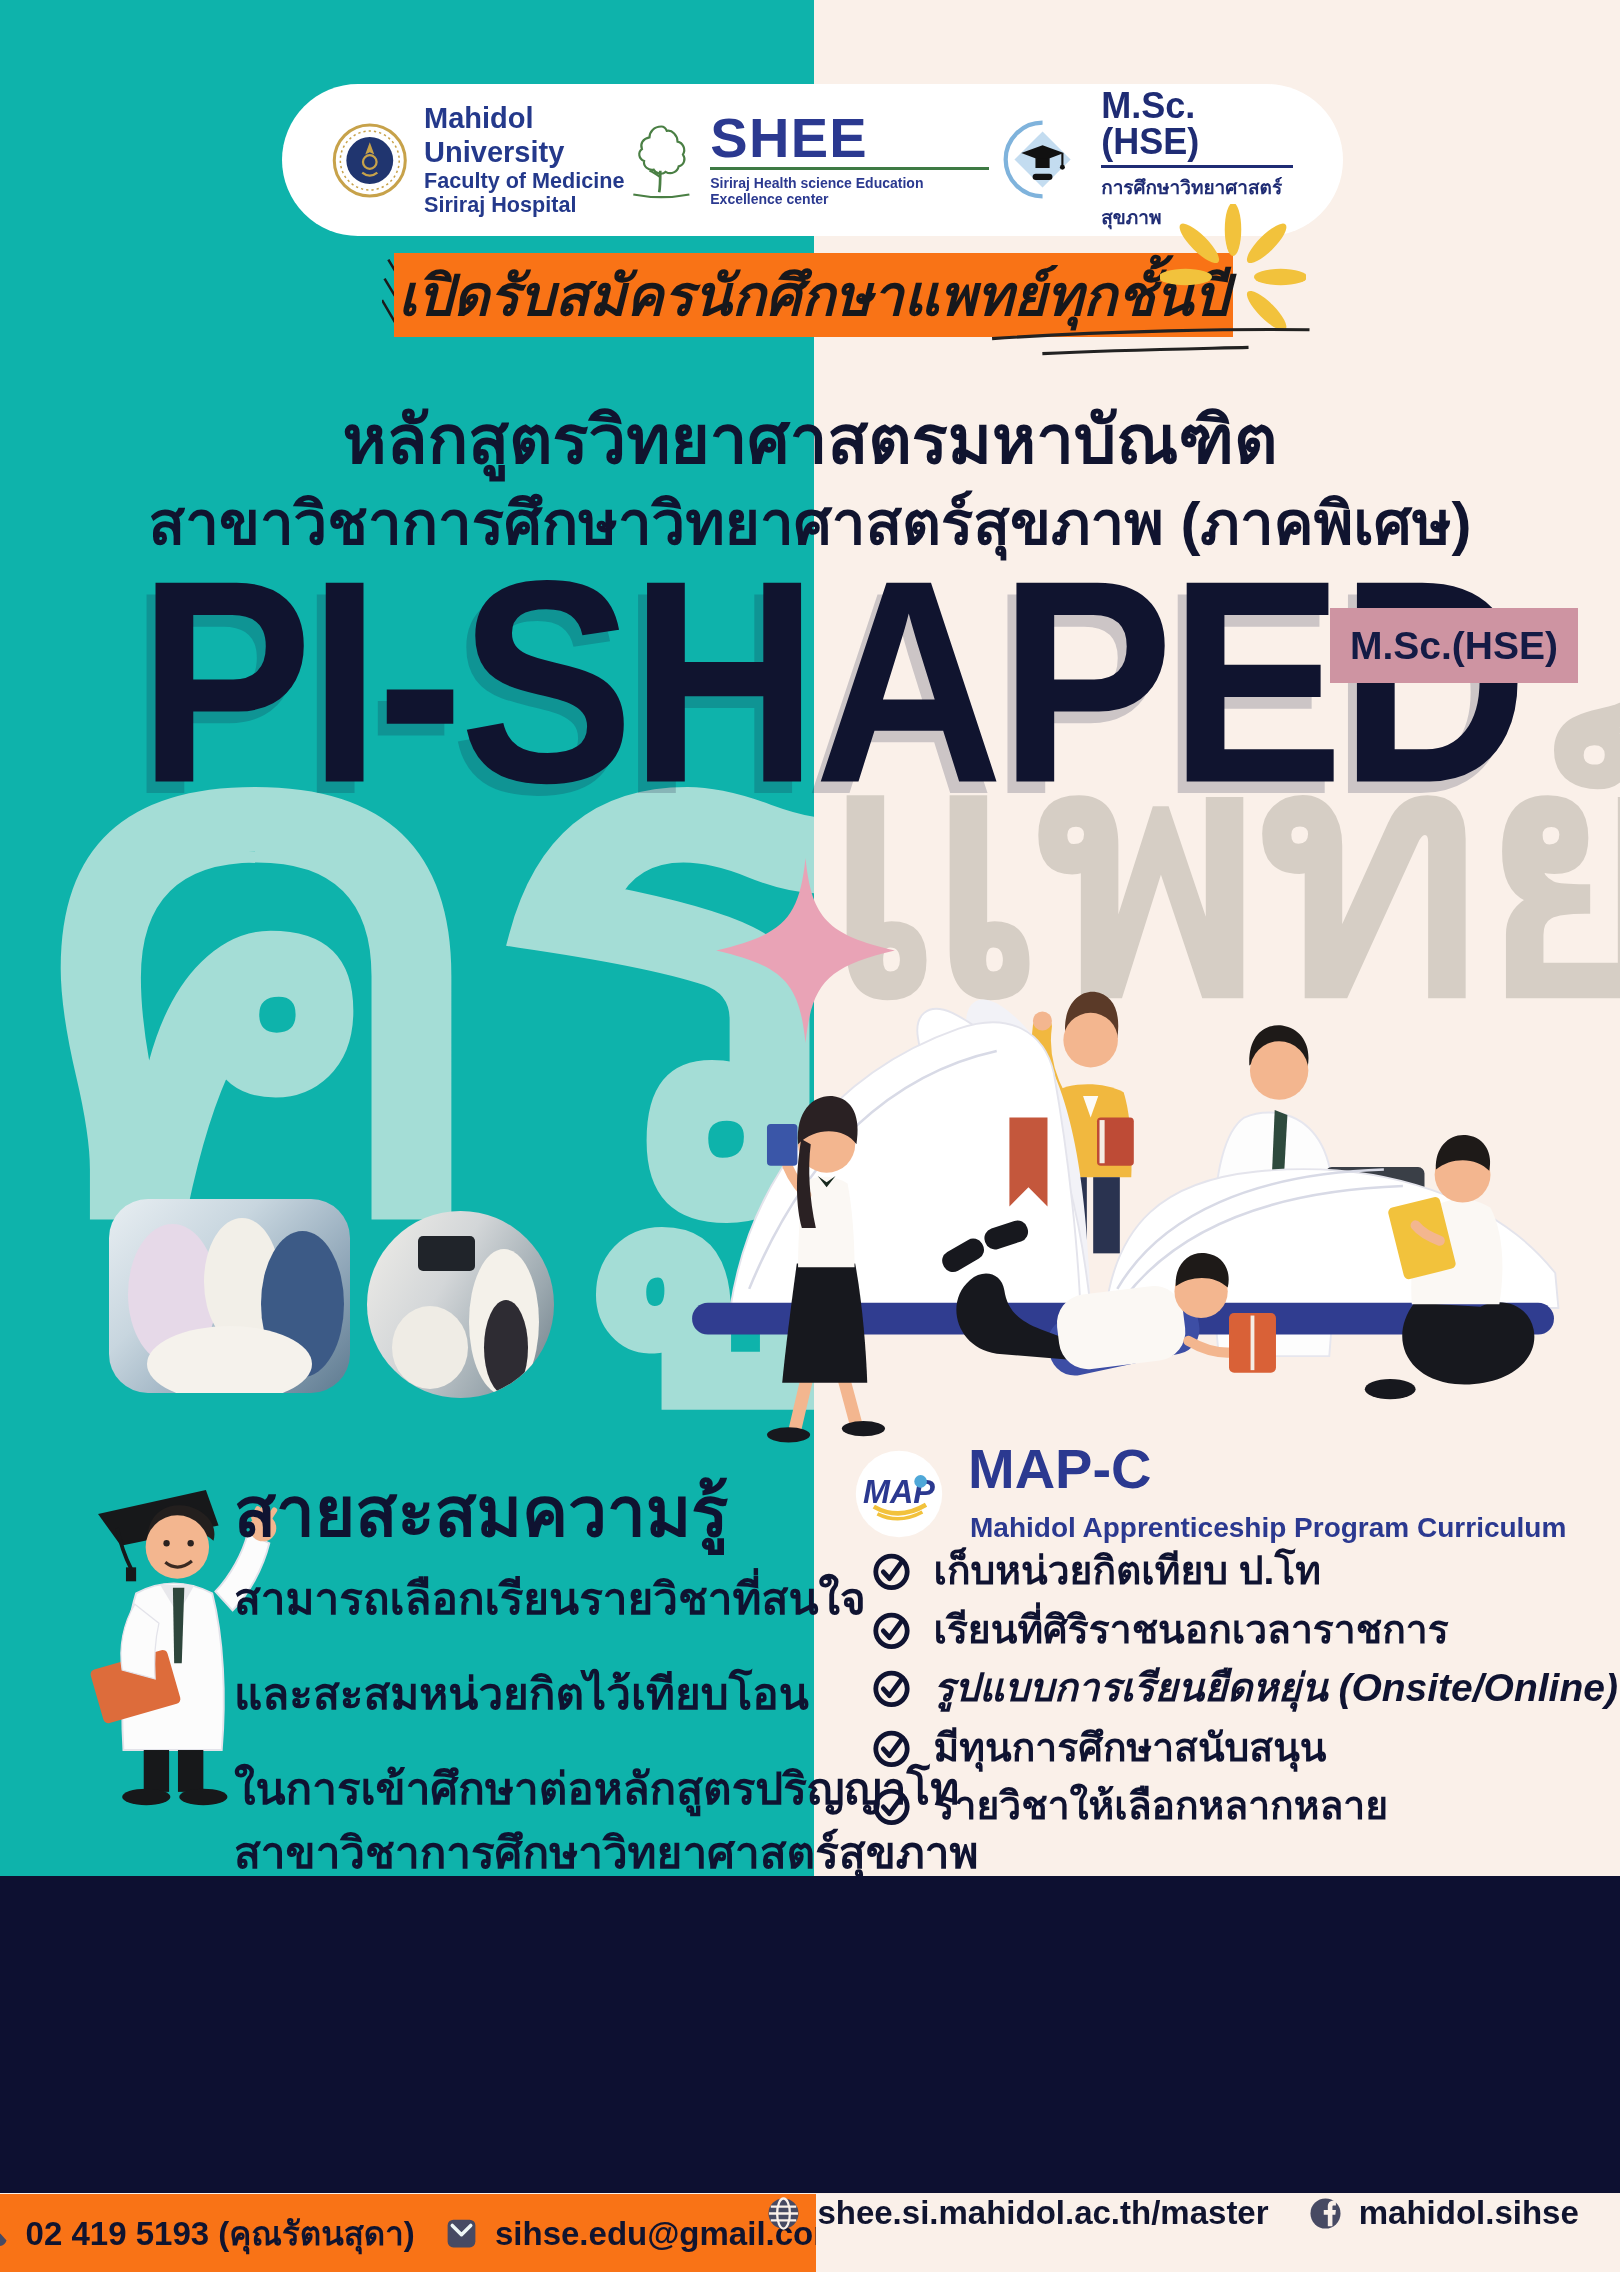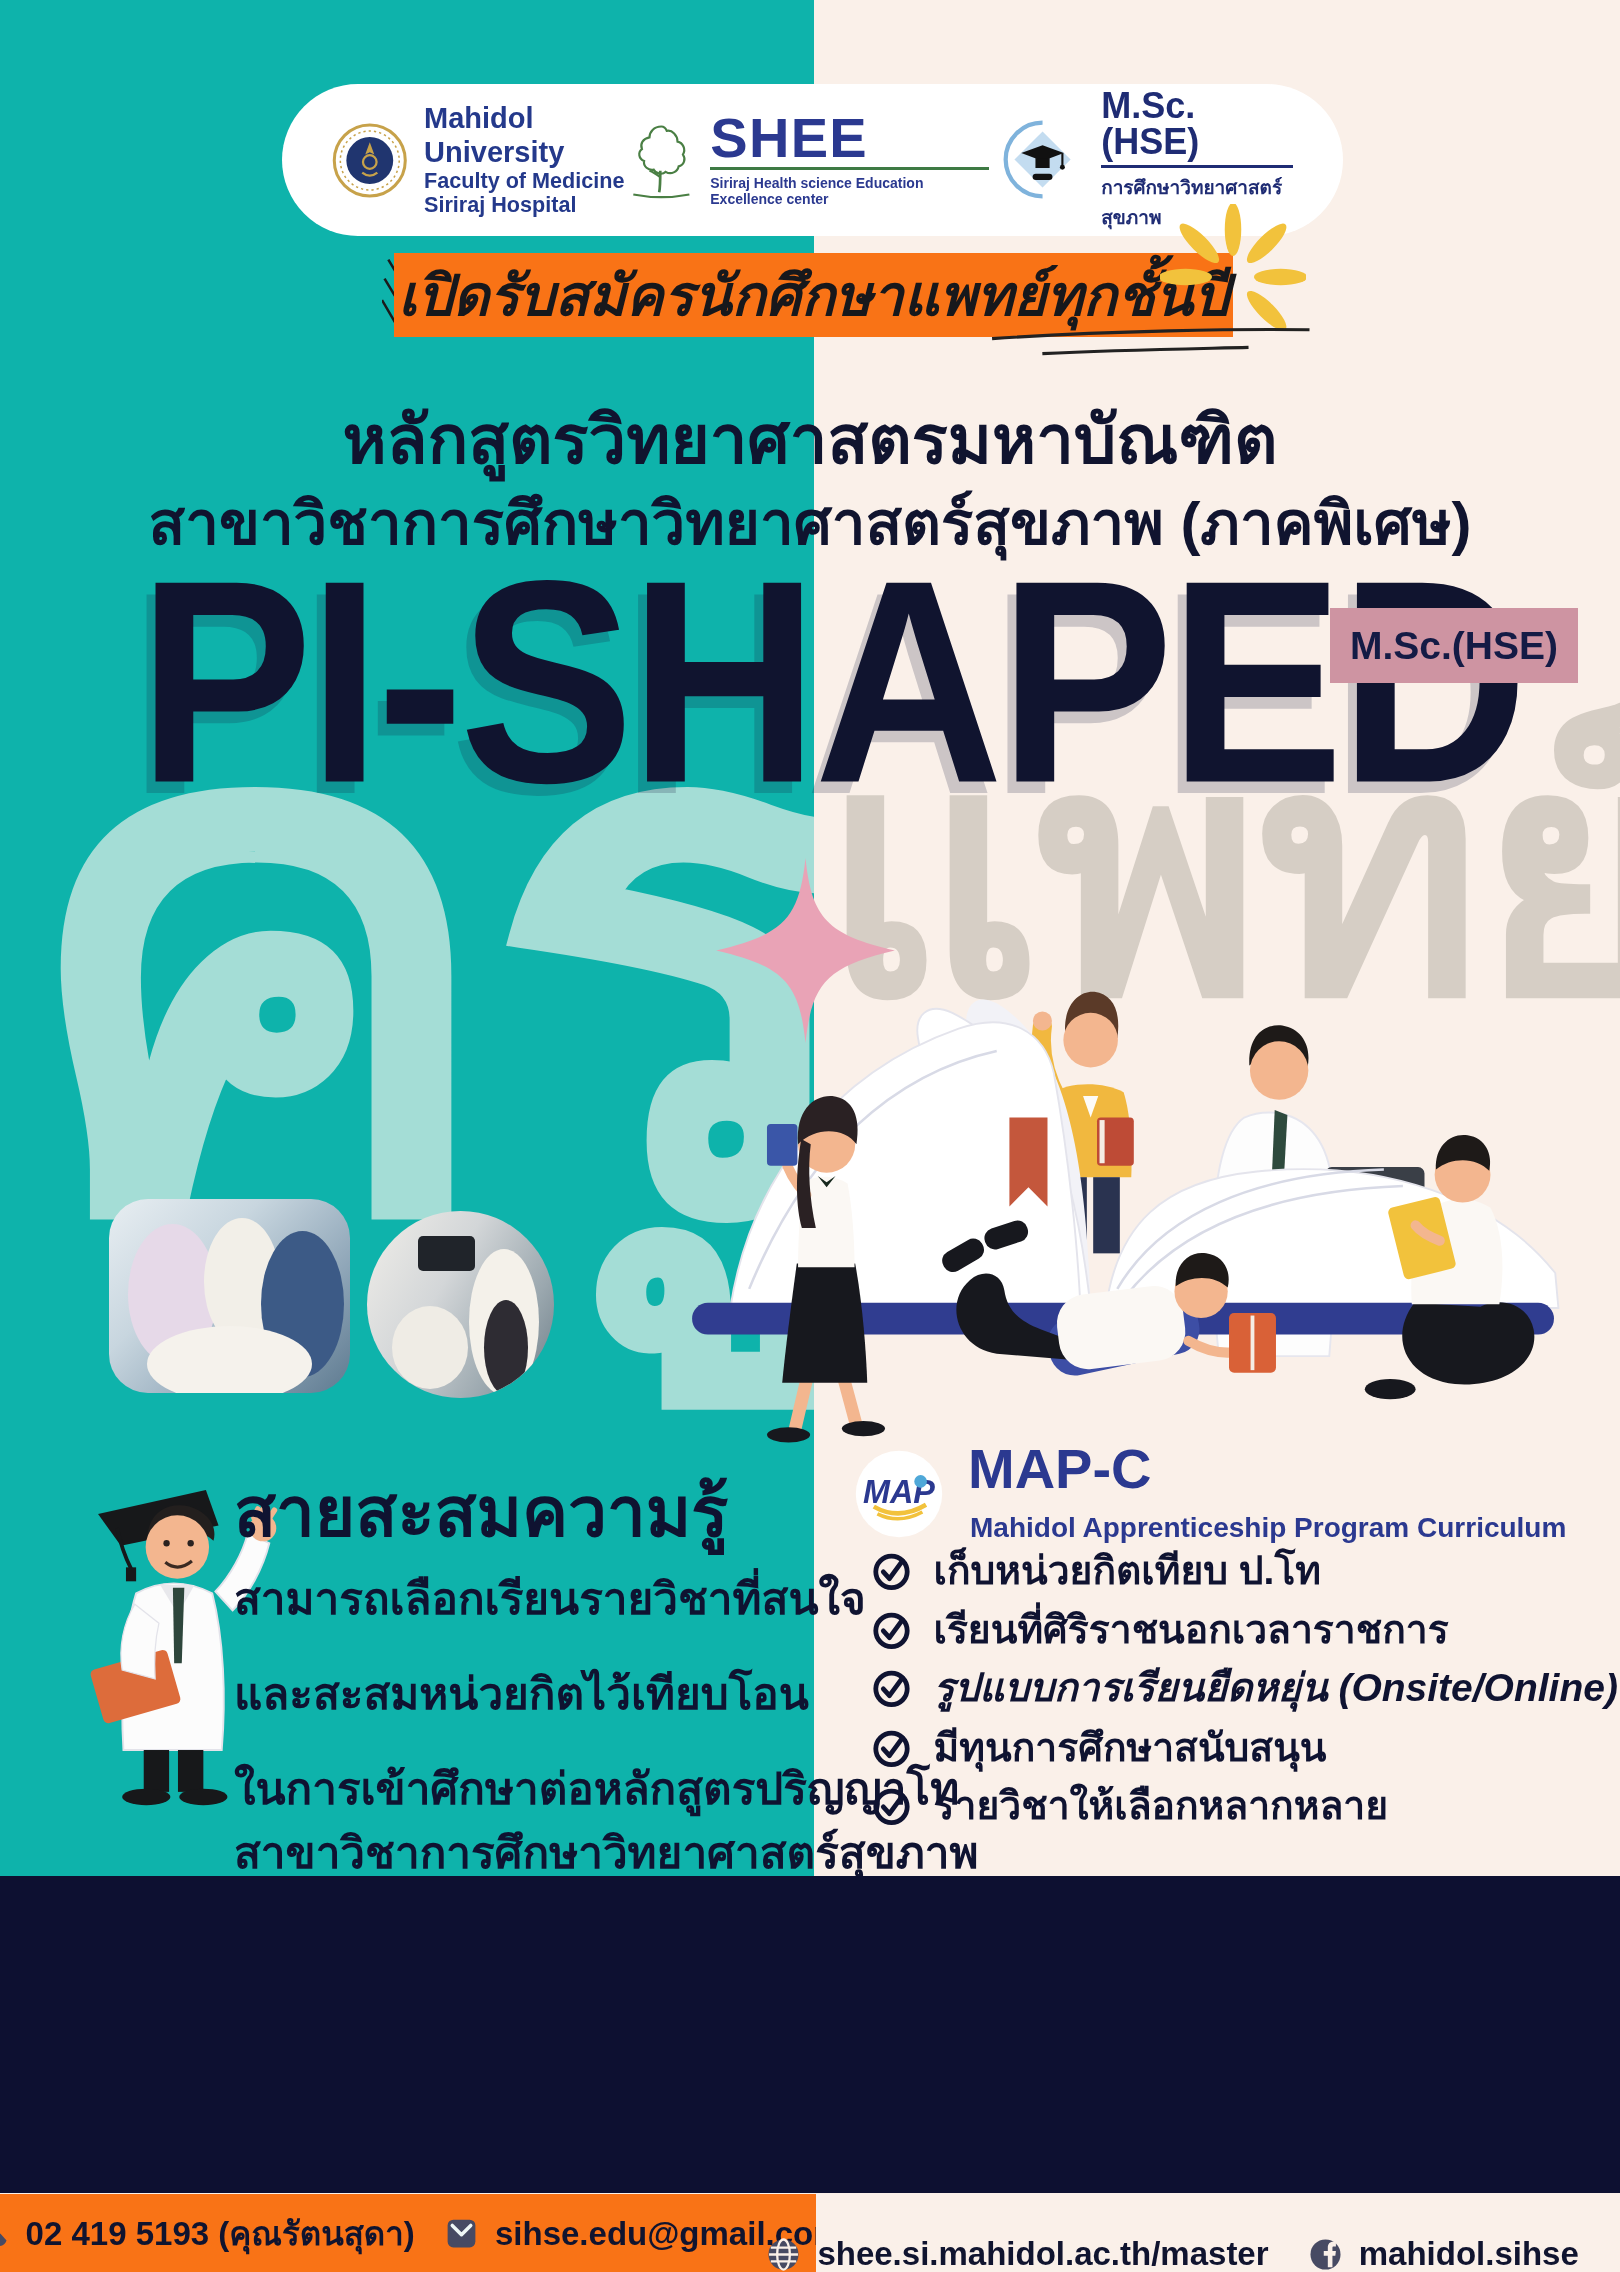--- a/index.html
+++ b/index.html
@@ -48,21 +48,21 @@
   .mapc-logo{position:absolute;left:854px;top:1449px;width:90px;height:90px;}
   .mapc-title{position:absolute;left:968px;top:1436px;font-size:56px;font-weight:800;color:#2B3990;}
   .mapc-sub{position:absolute;left:970px;top:1512px;font-size:28px;font-weight:600;color:#2B3990;white-space:nowrap;}
   .check-row{position:absolute;left:871px;display:flex;align-items:center;gap:21.6px;}
   .check-icon{width:41px;height:41px;flex:0 0 auto;}
   .check-label{font-size:39px;font-weight:700;color:#0F1331;white-space:nowrap;}
   
   .navy-band{position:absolute;left:0;top:1876px;width:1620px;height:317px;background:#0D1031;}
   
   .footer-left{position:absolute;left:0;top:2194px;width:816px;height:79px;background:#f97316;display:flex;align-items:center;justify-content:center;gap:28px;}
-  .footer-right{position:absolute;left:816px;top:2194px;width:712px;height:79px;background:#FAF0E9;display:flex;align-items:flex-end;justify-content:center;gap:38px;}
+  .footer-right{position:absolute;left:816px;top:2194px;width:712px;height:79px;background:#FAF0E9;display:flex;align-items:flex-start;justify-content:center;gap:38px;}
   .contact{display:flex;align-items:center;gap:15.2px;}
   .contact .txt{font-size:33px;font-weight:600;color:#10142F;white-space:nowrap;}
   .contact svg{width:37px;height:37px;}
 </style>
 </head>
 <body>
 
 <div class="poster">
 
   <div class="teal-panel">

